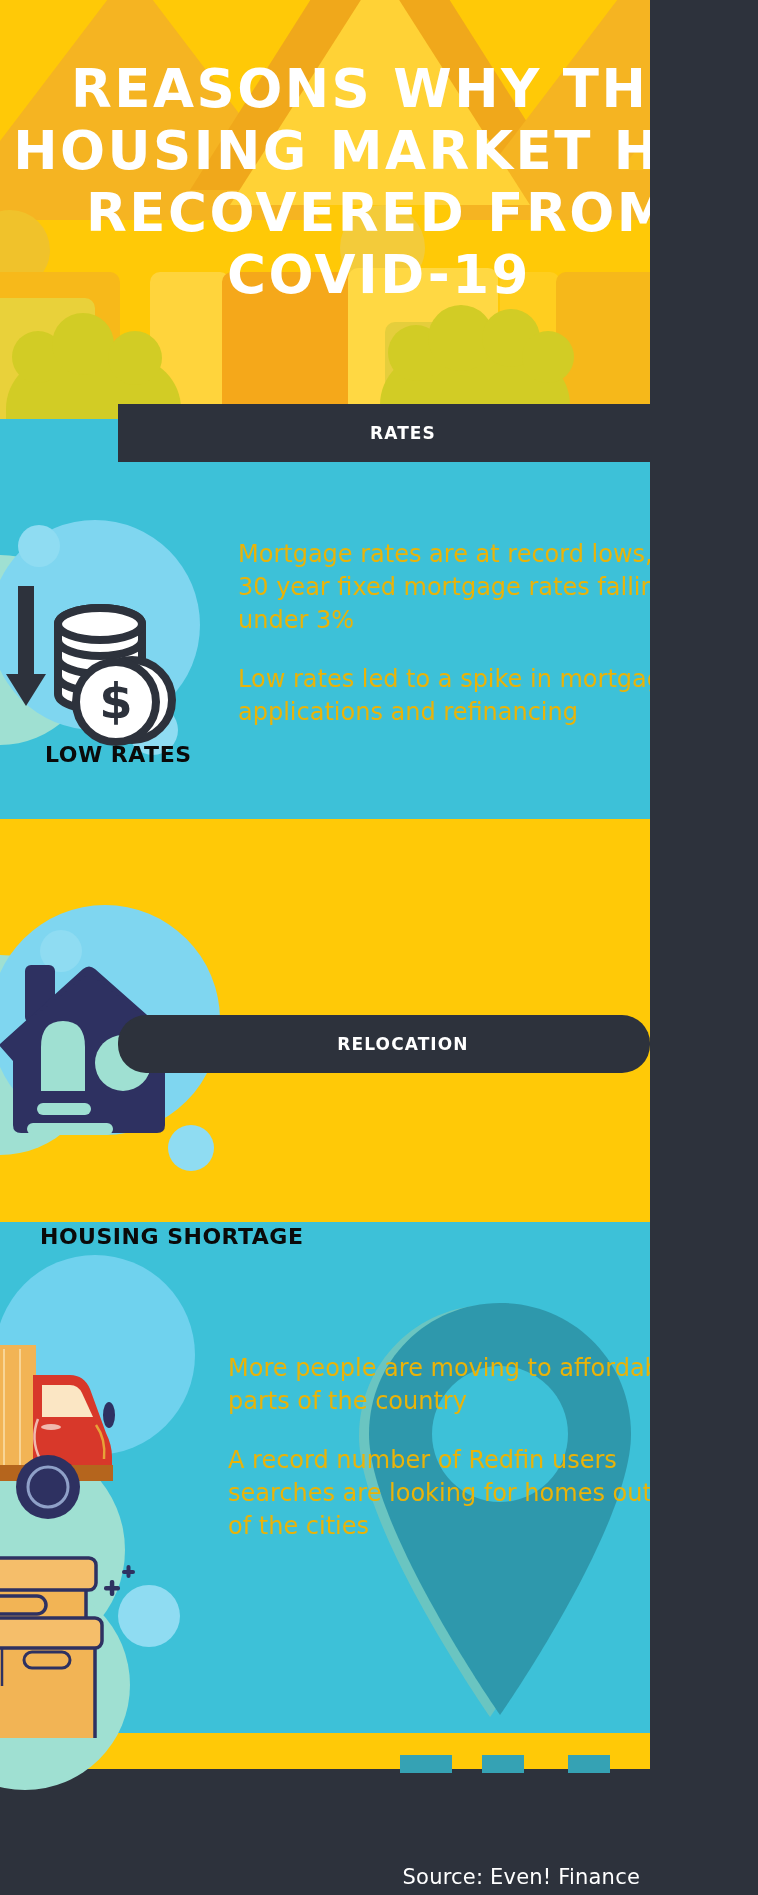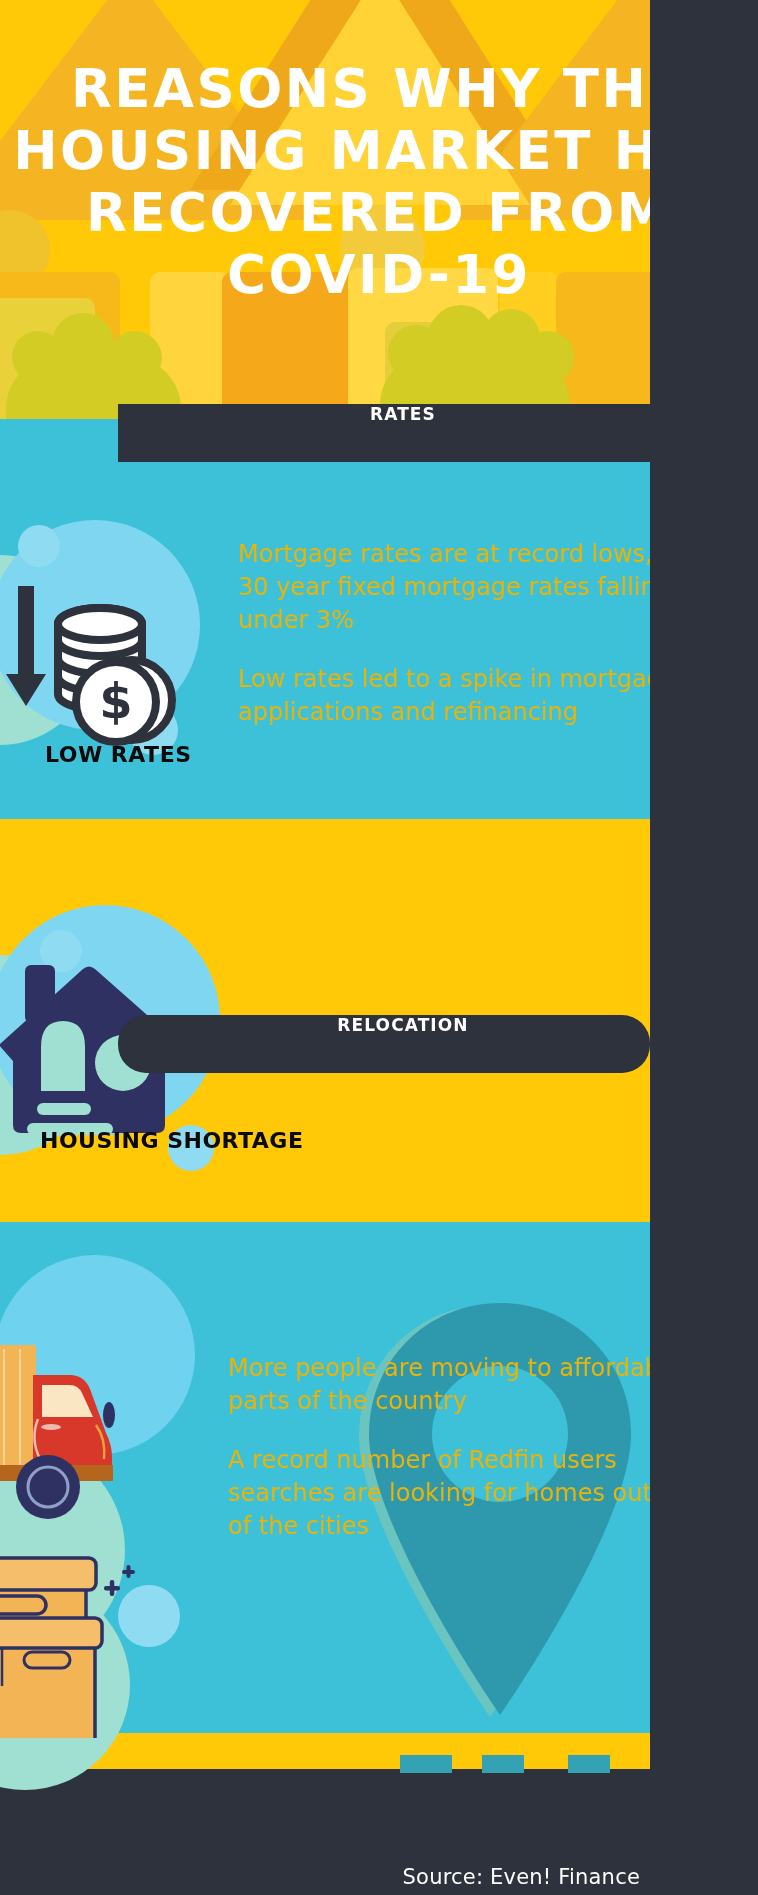--- a/index.html
+++ b/index.html
@@ -35,21 +35,21 @@
   .bush-lobe { position:absolute; background:#D2CC25; border-radius:50%; }
 
   
   .band { position:absolute; left:0; width:758px; }
   .band-teal   { background:#3DC1D8; }
   .band-yellow { background:#FFC907; }
 
   
   .bar {
     position:absolute; height:58px; background:#2d323c;
-    display:flex; justify-content:center;
+    display:flex; align-items:center; justify-content:center;
     z-index:30;
     padding-left:38px;
   }
   .bar span {
     color:#FFFFFF; font-family:"DejaVu Sans", sans-serif;
     font-weight:700; font-size:17px; letter-spacing:1.1px;
   }
 
   
   .body-text {
@@ -186,21 +186,21 @@
     </g>
 
     <path d="M46 92 Q46 66 68 66 Q90 66 90 92 L90 136 L46 136 Z" fill="#9FE0D2"></path>
 
     <circle cx="128" cy="108" r="28" fill="#9FE0D2"></circle>
 
     <rect x="42" y="148" width="54" height="12" rx="6" fill="#9FE0D2"></rect>
     <rect x="32" y="168" width="86" height="12" rx="6" fill="#9FE0D2"></rect>
   </svg>
 
-  <div class="caption" style="left:40px; top:1128px;">HOUSING SHORTAGE</div>
+  <div class="caption" style="left:40px; top:1224px;">HOUSING SHORTAGE</div>
 
 
   <div class="bar" style="left:118px; top:1015px; width:532px;border-radius:28px;">
     <span>RELOCATION</span>
   </div>
 
   <svg width="290" height="430" viewBox="0 0 290 430" style="position:absolute;left:345px;top:1297px;z-index:2;">
     <path d="M145 8 C72 8 14 66 14 139 C14 232 145 420 145 420 C145 420 276 232 276 139 C276 66 218 8 145 8 Z" fill="#8FC9AE" opacity="0.55"></path>
     <path d="M155 6 C82 6 24 64 24 137 C24 230 155 418 155 418 C155 418 286 230 286 137 C286 64 228 6 155 6 Z" fill="#2E98AC"></path>
     <circle cx="155" cy="137" r="68" fill="#3DC1D8"></circle>

